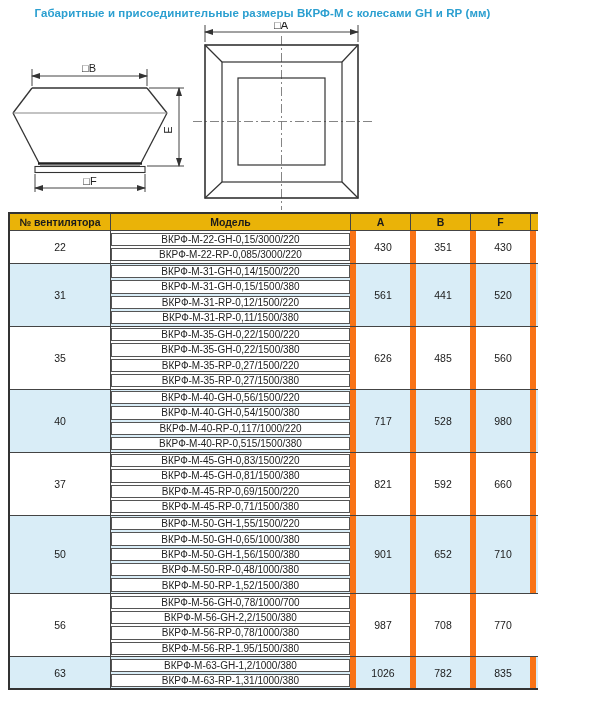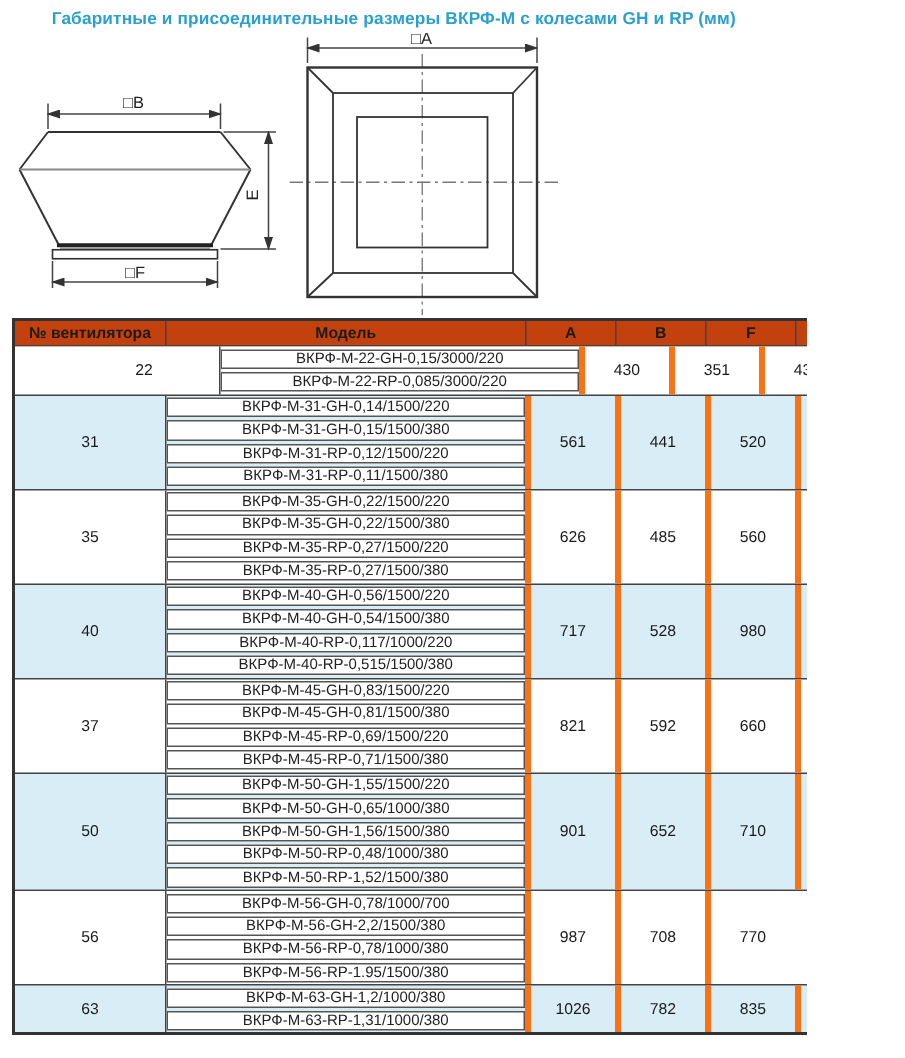--- a/index.html
+++ b/index.html
@@ -14,38 +14,38 @@
   svg.side-view { position:absolute; left:3px;  top:55px; }
   svg.top-view  { position:absolute; left:193px; top:22px; }
   svg text { font-family:"Liberation Sans", sans-serif; font-size:11px; fill:#222; }
 
   .dim-table {
     position:absolute; left:8px; top:212px; width:582px;
     border:2px solid #333; background:#fff;
   }
   .thead {
     display:grid; grid-template-columns:100px 240px 60px 60px 60px 1fr;
-    height:16px; background:#c2410c; border-bottom:1px solid #444;
+    height:16px; background:#eab308; border-bottom:1px solid #444;
   }
   .thead > div {
     display:flex; align-items:center; justify-content:center;
     font-size:10.5px; font-weight:bold; color:#1b1b1b; border-left:1px solid #444;
   }
   .thead > div:first-child { border-left:none; }
 
   .group {
     display:grid; grid-template-columns:100px 240px 60px 60px 60px 1fr;
     box-sizing:border-box; border-top:1px solid #444; background:#fff;
     height:calc(var(--n) * 15.75px);
   }
-  .group.first { border-top:none;padding-left:36px; }
+  .group.first { border-top:none; }
   .group.shaded { background:#d9edf7; }
   .group .cell {
     display:flex; align-items:center; justify-content:center;
-    font-size:10.5px; color:#1a1a1a; border-left:4px solid #f97316;
+    font-size:10.5px; color:#1a1a1a; border-left:6px solid #f97316;
   }
   .group .cell.num { border-left:none; }
   .models {
     display:flex; flex-direction:column; gap:2px; padding:1.5px 0;
     border-left:1px solid #444; box-sizing:border-box;
   }
   .model-cell {
     flex:1 1 0; background:#fff; border:1px solid #555; box-sizing:border-box;
     display:flex; align-items:center; justify-content:center;
     font-size:10px; color:#222; white-space:nowrap;

